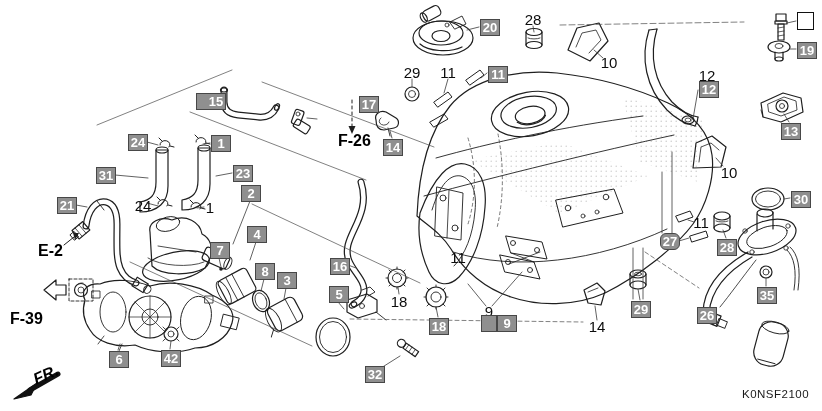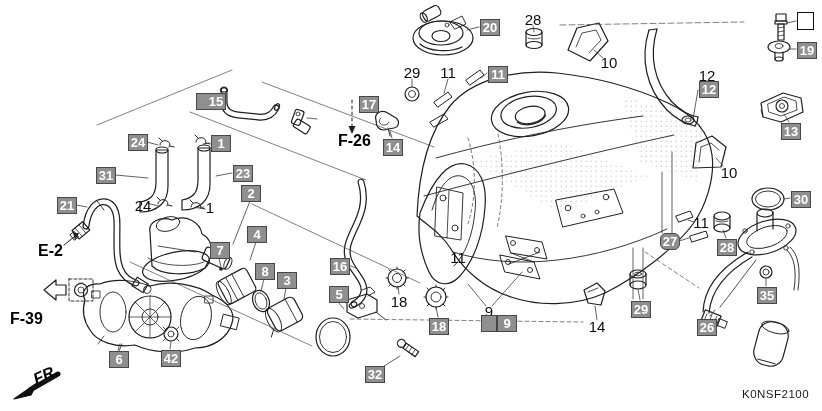--- a/index.html
+++ b/index.html
@@ -447,21 +447,21 @@
       <div class="callout-box" style="left: 210px; top: 242px;">7</div>
       <div class="callout-box" style="left: 255px; top: 263px;">8</div>
       <div class="callout-box" style="left: 277px; top: 272px;">3</div>
       <div class="callout-box" style="left: 330px; top: 258px;">16</div>
       <div class="callout-box" style="left: 329px; top: 286px;">5</div>
       <div class="callout-box" style="left: 383px; top: 139px;">14</div>
       <div class="callout-box" style="left: 429px; top: 318px;">18</div>
       <div class="callout-box" style="left: 365px; top: 366px;">32</div>
       <div class="callout-box" style="left: 109px; top: 351px;">6</div>
       <div class="callout-box" style="left: 161px; top: 350px;">42</div>
-      <div class="callout-box" style="left: 697px; top: 319px; text-align: center;">26</div>
+      <div class="callout-box" style="left: 697px; top: 307px; text-align: center;">26</div>
       <div class="callout-box" style="left: 757px; top: 287px;">35</div>
       <div class="callout-box" style="left: 631px; top: 301px;">29</div>
       <div class="callout-box" style="left: 660px; top: 233px; border-radius: 6px;">27</div>
       <div class="callout-box" style="left: 717px; top: 239px;">28</div>
       <div class="callout-plain" style="left: 533px; top: 19px;">28</div>
       <div class="callout-plain" style="left: 609px; top: 62px;">10</div>
       <div class="callout-plain" style="left: 412px; top: 72px;">29</div>
       <div class="callout-plain" style="left: 448px; top: 72px;">11</div>
       <div class="callout-plain" style="left: 707px; top: 75px;">12</div>
       <div class="callout-plain" style="left: 729px; top: 172px;">10</div>

